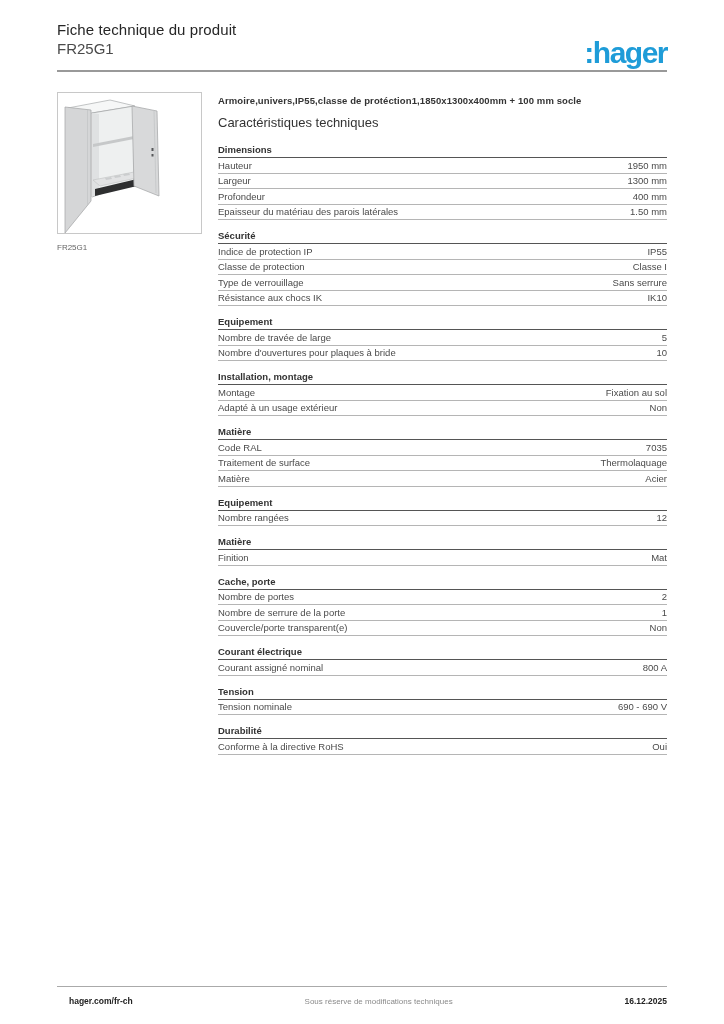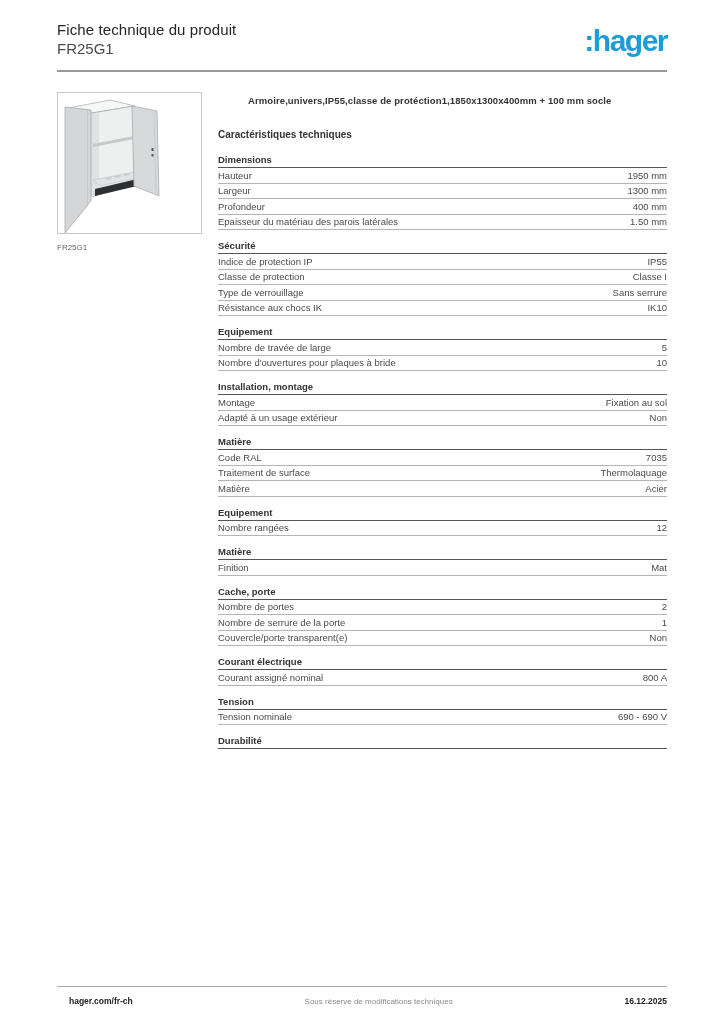--- a/index.html
+++ b/index.html
@@ -16,21 +16,21 @@
   
   .header-title {
     position: absolute; left: 57px; top: 21px;
     font-size: 15px; font-weight: normal; color: #262626; letter-spacing: 0.1px;
   }
   .header-code {
     position: absolute; left: 57px; top: 40px;
     font-size: 15px; color: #4a4a4a;
   }
   .logo {
-    position: absolute; right: 57px; top: 24px;
+    position: absolute; right: 57px; top: 36px;
     font-size: 30px; font-weight: bold; letter-spacing: -1.5px;
     color: #1e9cd8;
   }
   .top-rule {
     position: absolute; left: 57px; right: 57px; top: 70px;
     height: 2px; background: #999999;
   }
   
   .image-box {
     position: absolute; left: 57px; top: 92px;
@@ -40,25 +40,25 @@
   .image-box svg { display: block; width: 100%; height: 100%; }
   .image-caption {
     position: absolute; left: 57px; top: 243px;
     font-size: 8px; color: #666666;
   }
   
   .main-col {
     position: absolute; left: 218px; top: 95px; width: 449px;
   }
   .description {
-    font-size: 9.5px; font-weight: bold; color: #333333; letter-spacing: 0.1px; margin-left: 30px;
+    font-size: 9.5px; font-weight: bold; color: #333333; letter-spacing: 0.1px;
   }
   .char-title {
-    margin-top: 23px;
-    font-size: 10px; font-weight: bold; color: #333333;
+    margin-top: 9px;
+    font-size: 13px; font-weight: normal; color: #333333;
   }
   .sections { margin-top: 13px; }
   .section { margin-bottom: 9px; }
   .section-title {
     font-size: 9.5px; line-height: 11px; font-weight: bold; color: #333333;
     padding: 1px 0 2px 0;
     border-bottom: 1px solid #555555;
   }
   .spec-row {
     display: flex; justify-content: space-between; align-items: baseline;
@@ -239,20 +239,24 @@
         </div>
         <div class="section">
           <div class="section-title">Tension</div>
           <div class="spec-row">
             <span class="spec-label">Tension nominale</span>
             <span class="spec-value">690 - 690 V</span>
           </div>
         </div>
         <div class="section">
           <div class="section-title">Durabilité</div>
+          <div class="spec-row">
+            <span class="spec-label">Conforme à la directive RoHS</span>
+            <span class="spec-value">Oui</span>
+          </div>
         </div>
       </div>
   </div>
 
   <div class="footer-rule"></div>
   <div class="footer-row">
     <span class="footer-left">hager.com/fr-ch</span>
     <span class="footer-center">Sous réserve de modifications techniques</span>
     <span class="footer-right">16.12.2025</span>
   </div>

